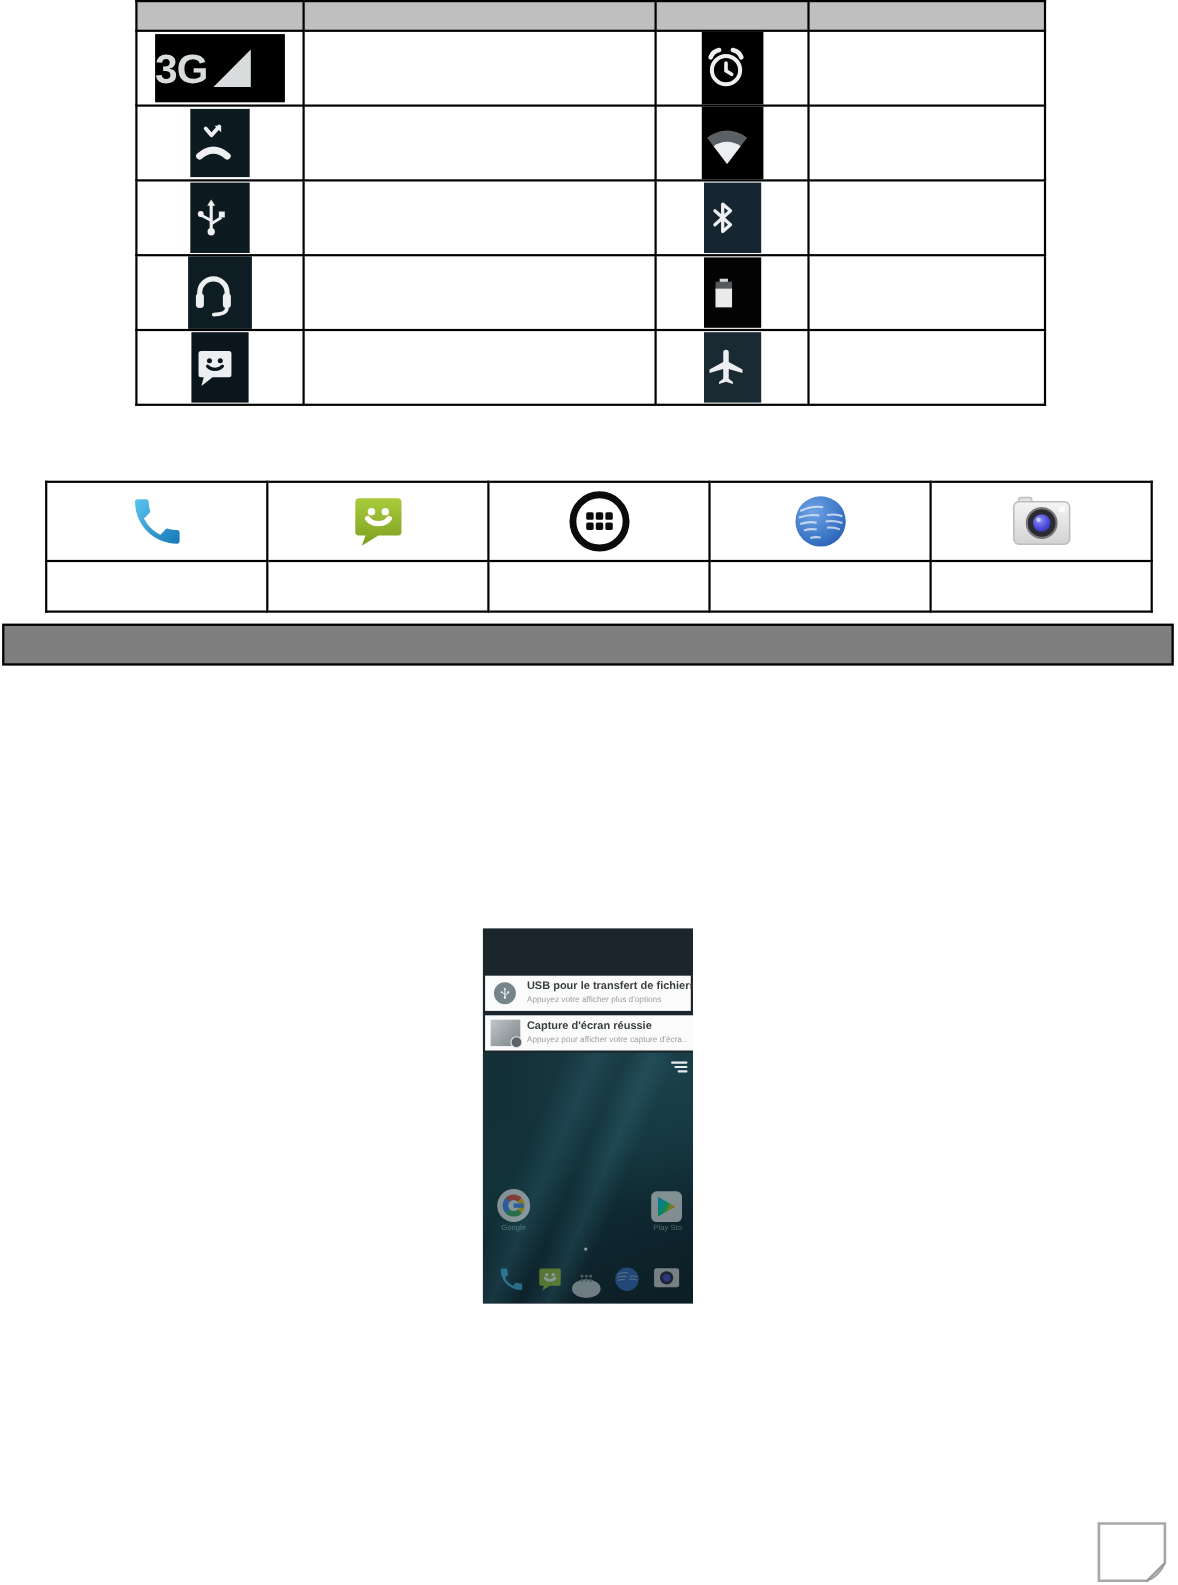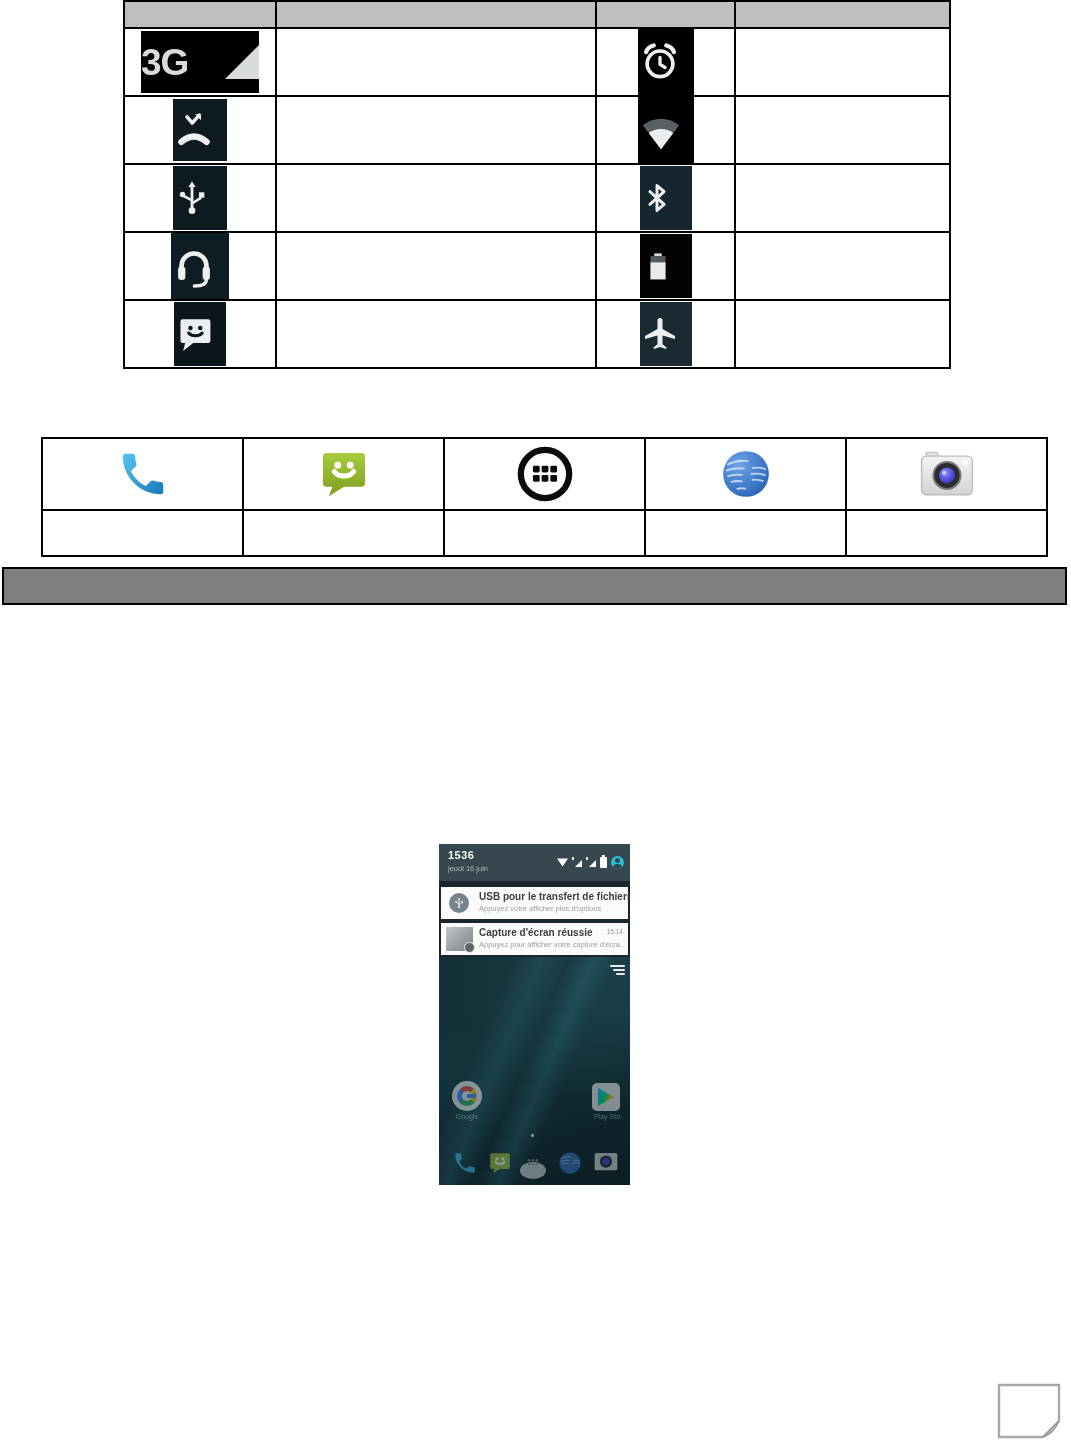--- a/index.html
+++ b/index.html
@@ -4,21 +4,21 @@
 <style>
   html,body{margin:0;padding:0;}
   body{font-family:"Liberation Sans",sans-serif;background:#fff;}
   .page{position:relative;width:1071px;height:1441px;background:#fff;overflow:hidden;}
 
   
   table.t1{position:absolute;left:123px;top:0;border-collapse:collapse;table-layout:fixed;}
   table.t1 th,table.t1 td{border:2px solid #000;padding:0;}
   table.t1 th{background:#BFBFBF;height:25px;}
   table.t1 td{height:66px;text-align:center;vertical-align:middle;}
-  .tile{display:inline-flex;align-items:center;justify-content:space-between;vertical-align:middle;}
+  .tile{display:inline-flex;align-items:center;justify-content:flex-start;vertical-align:middle;}
   .tile svg{display:block;}
   .tile-3g{width:118px;height:62px;background:#000;gap:6px;}
   .g3-txt{color:#D9DCDD;font-size:37px;font-weight:bold;letter-spacing:-1px;line-height:1;}
   .g3-tri{width:0;height:0;border-left:34px solid transparent;border-bottom:34px solid #D9DCDD;}
 
   
   table.t2{position:absolute;left:41px;top:437px;border-collapse:collapse;table-layout:fixed;}
   table.t2 td{border:2px solid #000;padding:0;text-align:center;vertical-align:middle;}
   table.t2 tr.icons td{height:70px;}
   table.t2 tr.blank td{height:44px;}
@@ -37,21 +37,21 @@
   .i-sig .tri{position:absolute;right:0;bottom:0;width:7px;height:7px;background:#fff;clip-path:polygon(0 100%,100% 0,100% 100%);}
   .i-sig .sup{position:absolute;left:0;top:0;width:2px;height:3px;background:#E7ECEF;}
   .i-batt{position:relative;width:7px;height:11px;background:#fff;border-radius:1px;}
   .i-batt:before{content:"";position:absolute;left:2px;top:-2px;width:3px;height:2px;background:#fff;}
   .i-prof{position:relative;width:13px;height:13px;border-radius:50%;background:#2BBFD4;overflow:hidden;}
   .i-prof:before{content:"";position:absolute;left:4px;top:2.5px;width:5px;height:5px;border-radius:50%;background:#36474F;}
   .i-prof:after{content:"";position:absolute;left:2px;top:8.5px;width:9px;height:6px;border-radius:4px 4px 0 0;background:#36474F;}
 
   .n-card{position:absolute;left:2px;width:187px;height:32px;background:#FBFBFB;}
   .n1{top:43px;}
-  .n2{top:79px;}
+  .n2{top:79px;padding-left:48px;}
   .n-circle{position:absolute;left:8px;top:6px;width:20px;height:20px;border-radius:50%;background:#76848B;display:flex;align-items:center;justify-content:center;}
   .n-thumb{position:absolute;left:5px;top:4px;width:27px;height:24px;background:linear-gradient(135deg,#C2C7C9,#99A0A3 55%,#7E8689);}
   .n-thumb:after{content:"";position:absolute;right:-2px;bottom:-2px;width:9px;height:9px;border-radius:50%;background:#5C6568;border:1px solid #EDEDED;}
   .n-title{position:absolute;left:38px;top:4px;font-size:10px;font-weight:bold;color:#3A3F42;white-space:nowrap;}
   .n-sub{position:absolute;left:38px;top:17px;font-size:7.5px;color:#9AA1A5;white-space:nowrap;}
   .n-time{position:absolute;right:5px;top:5px;font-size:6.5px;color:#8A9296;}
 
   .wall{position:absolute;left:0;top:113px;width:191px;height:228px;
     background:
       linear-gradient(293deg, rgba(0,0,0,0) 38%, rgba(62,132,150,.22) 46%, rgba(0,0,0,0) 54%),
@@ -300,37 +300,20 @@
           <td></td>
           <td></td>
           <td></td>
     </tr>
   </tbody>
     </table>
 
   <div class="banner"></div>
 
   <div class="phone">
-    <div class="p-status">
-      <span class="p-time">1536</span>
-      <span class="p-date">jeudi 16 juin</span>
-      <span class="p-sicons">
-        <span class="i-wifi"></span>
-        <span class="i-sig">
-            <span class="sup"></span>
-            <span class="tri"></span>
-          </span>
-        <span class="i-sig">
-            <span class="sup"></span>
-            <span class="tri"></span>
-          </span>
-        <span class="i-batt"></span>
-        <span class="i-prof"></span>
-      </span>
-    </div>
 
     <div class="n-card n1">
       <span class="n-circle">
         <svg width="12" height="14" viewBox="0 0 24 24">
           <path d="M12 1.5 l2.3 3.6 h-4.6 z" fill="#fff"></path>
           <line x1="12" y1="4.5" x2="12" y2="19" stroke="#fff" stroke-width="1.8"></line>
           <line x1="12" y1="13.5" x2="6.3" y2="10.5" stroke="#fff" stroke-width="1.6"></line>
           <circle cx="6" cy="9.8" r="1.7" fill="#fff"></circle>
           <line x1="12" y1="15.5" x2="17.8" y2="11.8" stroke="#fff" stroke-width="1.6"></line>
           <rect x="16.4" y="8.4" width="3.4" height="3.4" fill="#fff"></rect>

